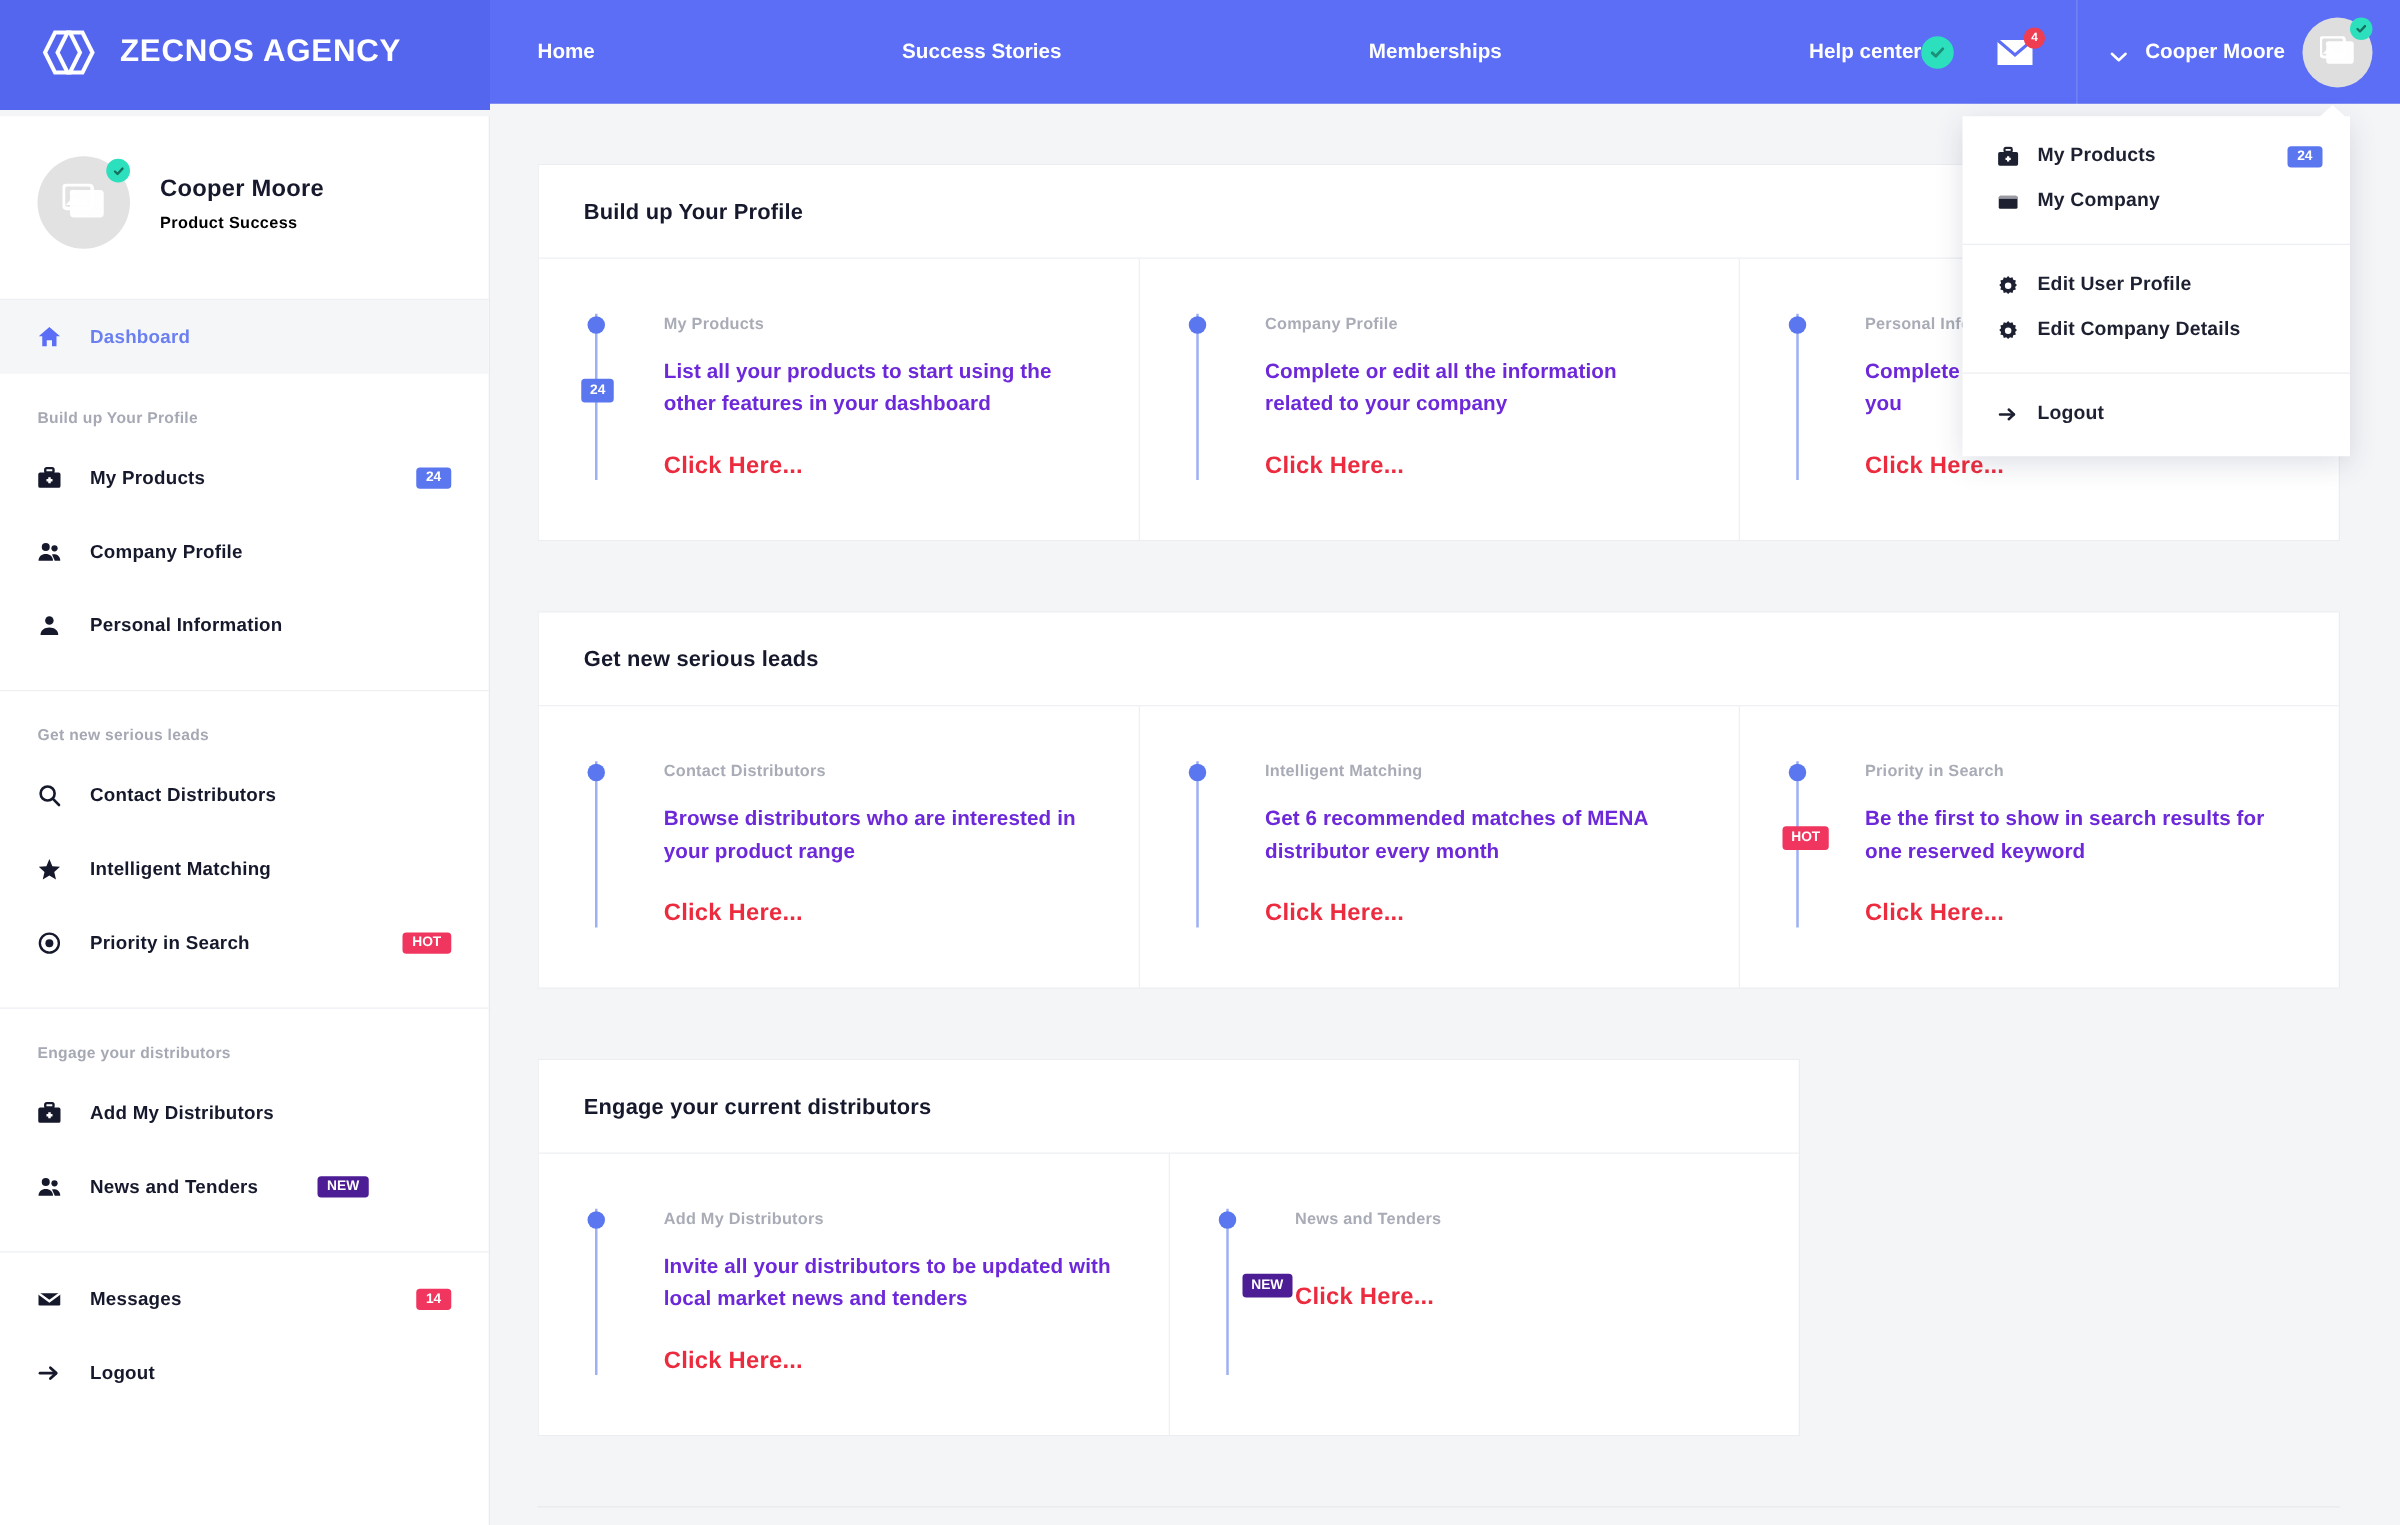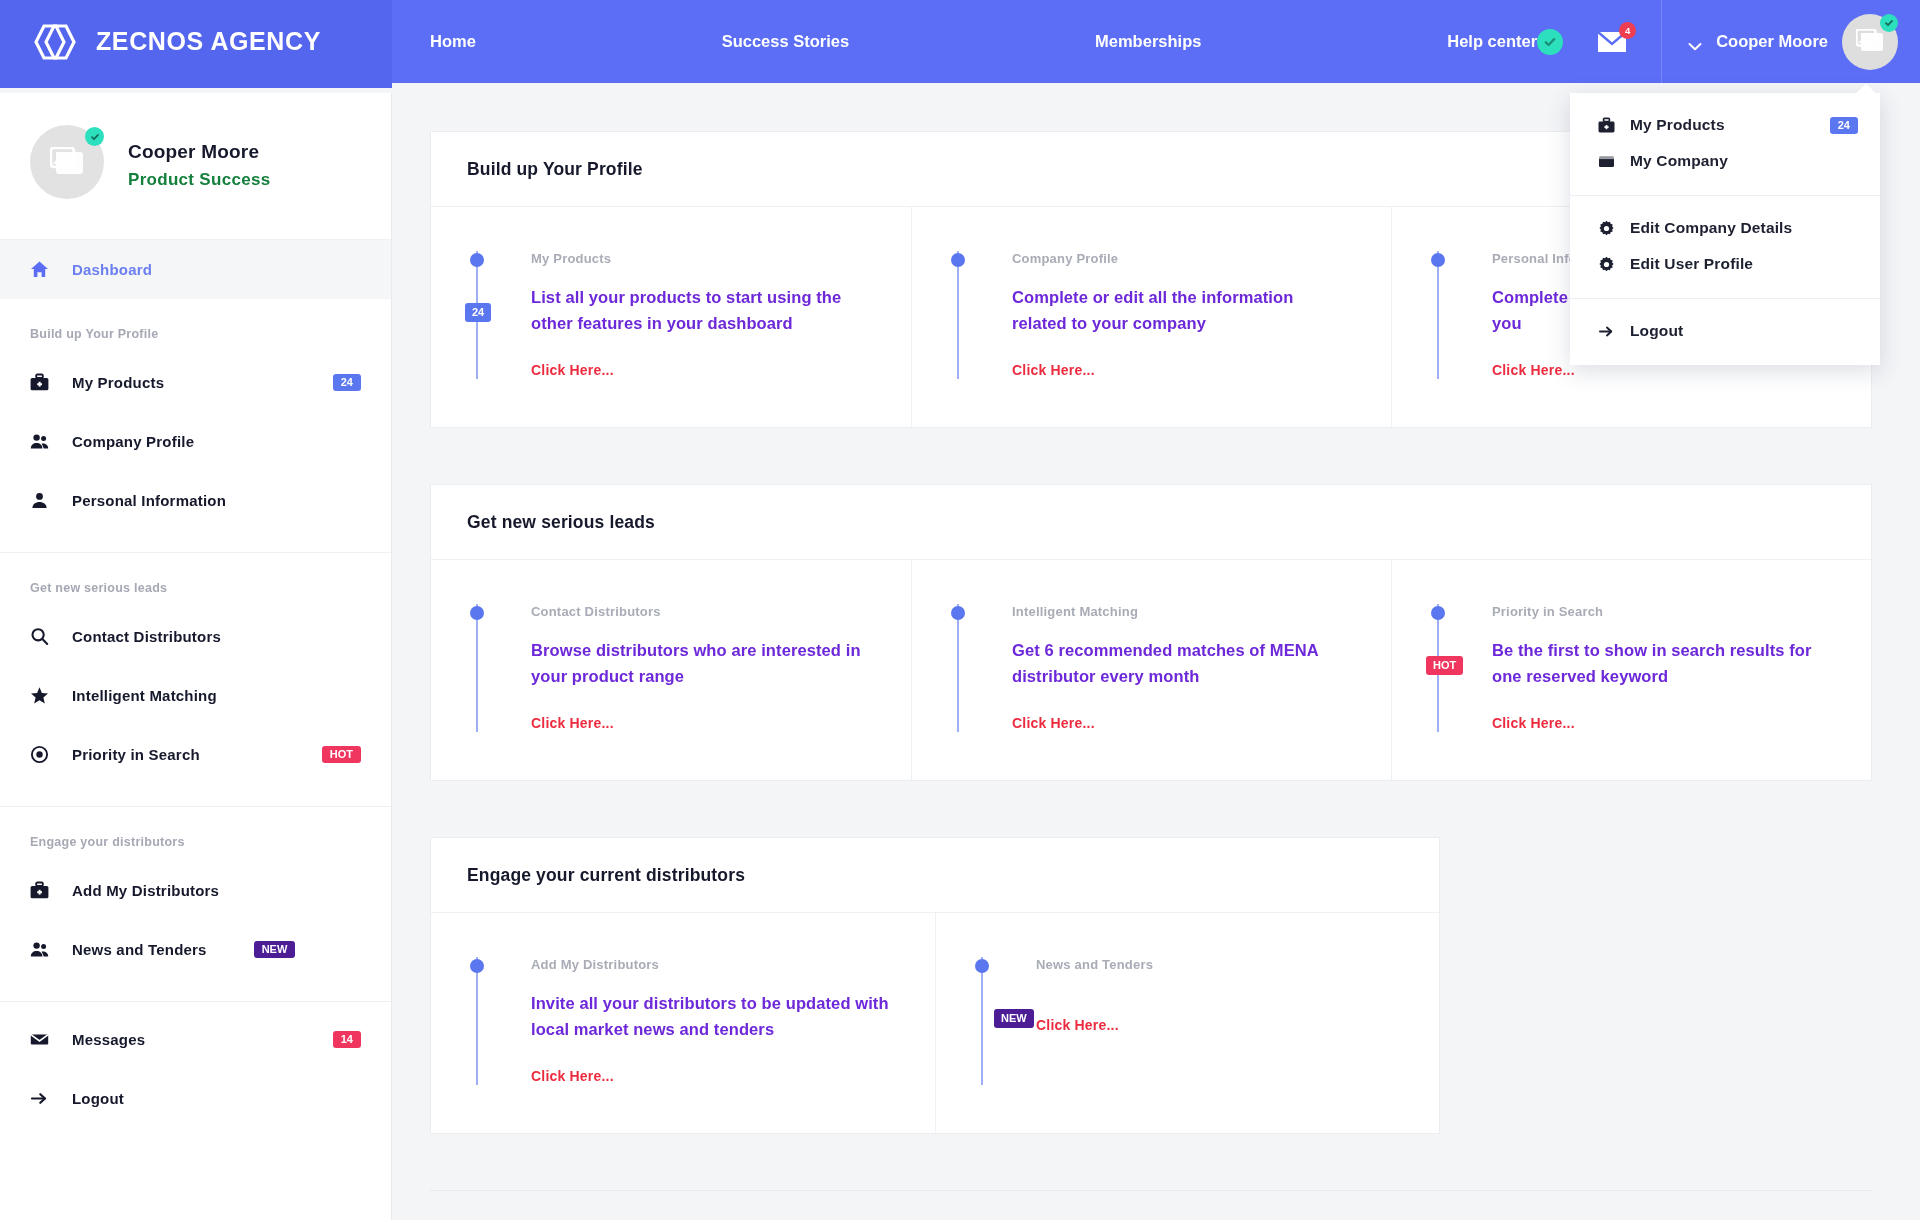--- a/index.html
+++ b/index.html
@@ -136,21 +136,21 @@
     display: flex; align-items: center; justify-content: center;
   }
   .avatar-side .ph { width: 34px; height: 31px; }
   .avatar-side .avatar-chk { width: 19px; height: 19px; top: 2px; right: 0px; }
   .profile-meta { padding-top: 16px; }
   .profile-name {
     font-size: 19px; font-weight: 700; color: #16192c;
     letter-spacing: 0.2px;
   }
   .profile-role {
-    font-size: 17px; font-weight: 600; color: #15803d;
+    font-size: 13px; font-weight: 600; color: #000000;
     margin-top: 7px; letter-spacing: 0.3px;
   }
   .nav-row {
     display: flex; align-items: center;
     height: 59px; padding: 0 30px; gap: 23px; cursor: pointer;
   }
   .nav-row.active { background: #f5f6f8; }
   .nav-row.active .nav-lbl { color: #6b7ff0; }
   .nav-row.active .nav-ico { color: #5b6ef5; }
   .nav-ico { width: 19px; height: 19px; flex: 0 0 19px; color: #16192c; }
@@ -227,21 +227,21 @@
   .cell-eyebrow {
     font-size: 13px; font-weight: 600; color: #a9acb6;
     letter-spacing: 0.2px; margin-bottom: 19px;
   }
   .cell-text {
     font-size: 16.5px; font-weight: 700; color: #6d28d9;
     line-height: 1.55; letter-spacing: 0.1px;
   }
   .cell-link {
     display: inline-block; margin-top: 26px;
-    font-size: 14px; font-weight: 700; color: #ec2b3f;
+    font-size: 19px; font-weight: 700; color: #ec2b3f;
     text-decoration: none; letter-spacing: 0.2px; cursor: pointer;
   }
   .footer-rule {
     height: 1px; background: #e7e9ec;
     margin: 10px 0 0 0;
   }
 </style>
 </head>
 <body>
 
@@ -334,30 +334,30 @@
   </div>
 
   <div class="dd-group">
     <div class="dd-item">
       <span class="dd-ico">
         <svg viewBox="0 0 17 17" fill="currentColor">
           <path d="M8.5 0.8 l1.5 1.5 2-0.6 0.6 2.1 2.1 0.6 -0.6 2.1 1.5 1.5 -1.5 1.5 0.6 2.1 -2.1 0.6 -0.6 2.1 -2-0.6 -1.5 1.5 -1.5-1.5 -2 0.6 -0.6-2.1 -2.1-0.6 0.6-2.1 -1.5-1.5 1.5-1.5 -0.6-2.1 2.1-0.6 0.6-2.1 2 0.6z"></path>
           <circle cx="8.5" cy="8.5" r="2.6" fill="#ffffff"></circle>
         </svg>
       </span>
-      <span class="dd-label">Edit Company Details</span>
+      <span class="dd-label">Edit User Profile</span>
     </div>
     <div class="dd-item">
       <span class="dd-ico">
         <svg viewBox="0 0 17 17" fill="currentColor">
           <path d="M8.5 0.8 l1.5 1.5 2-0.6 0.6 2.1 2.1 0.6 -0.6 2.1 1.5 1.5 -1.5 1.5 0.6 2.1 -2.1 0.6 -0.6 2.1 -2-0.6 -1.5 1.5 -1.5-1.5 -2 0.6 -0.6-2.1 -2.1-0.6 0.6-2.1 -1.5-1.5 1.5-1.5 -0.6-2.1 2.1-0.6 0.6-2.1 2 0.6z"></path>
           <circle cx="8.5" cy="8.5" r="2.6" fill="#ffffff"></circle>
         </svg>
       </span>
-      <span class="dd-label">Edit User Profile</span>
+      <span class="dd-label">Edit Company Details</span>
     </div>
   </div>
 
   <div class="dd-group">
     <div class="dd-item">
       <span class="dd-ico">
         <svg viewBox="0 0 17 17" fill="none" stroke="currentColor" stroke-width="2" stroke-linecap="round" stroke-linejoin="round">
           <path d="M2 8.5 H13"></path>
             <path d="M9 4.6 L13.2 8.5 L9 12.4"></path>
         </svg>

